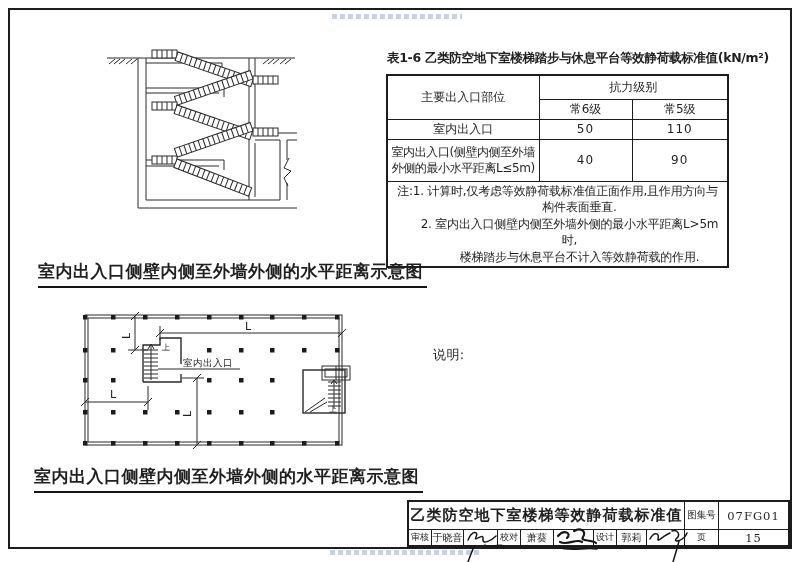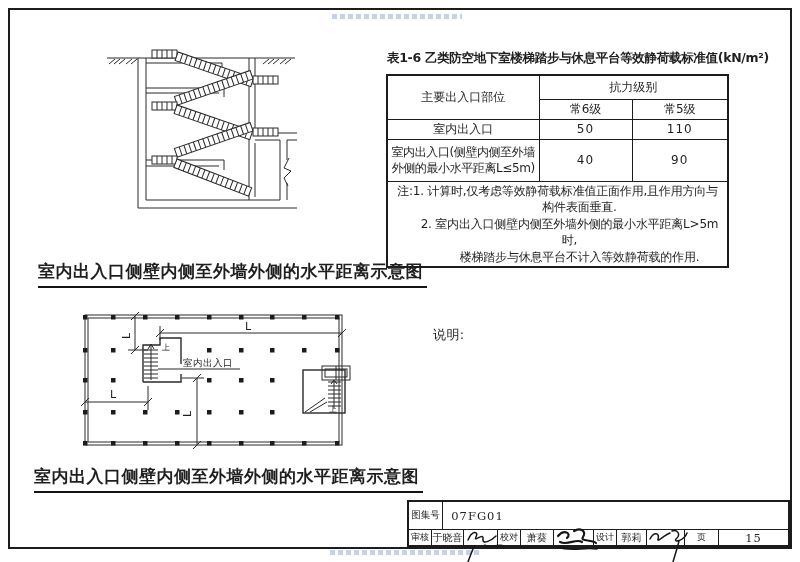--- a/index.html
+++ b/index.html
@@ -17,21 +17,21 @@
   
   .tbl-wrap{left:386px;top:50px;width:346px;}
   .tbl-title{font-weight:bold;font-size:12.5px;letter-spacing:-.3px;white-space:nowrap;margin:0 0 7px 1px;}
   table.ltable{border-collapse:collapse;border:2px solid #1c1c1c;table-layout:fixed;width:341px;}
   table.ltable td{border:1px solid #1c1c1c;font-size:12px;text-align:center;vertical-align:middle;padding:1px 2px;}
   td.lbl2{text-align:left;padding:2px 0 2px 8px;font-size:11.5px;line-height:16px;letter-spacing:-.4px;}
   td.val{font-size:13px;letter-spacing:1px;}
   td.notes-cell{text-align:left;font-size:11.5px;line-height:16.5px;padding:5px 6px 6px 8px;letter-spacing:-.2px;}
   .note-l2{padding-left:44px;} .note-l3{padding-left:24px;} .note-l4{padding-left:44px;}
   
-  .desc{left:433px;top:324px;width:340px;display:flex;font-size:13px;line-height:22.5px;letter-spacing:.4px;}
+  .desc{left:433px;top:344px;width:340px;display:flex;font-size:13px;line-height:22.5px;letter-spacing:.4px;}
   .desc-label{flex:0 0 40px;}
   
   .tb{left:407px;top:500px;width:383px;height:47px;border:2px solid #1c1c1c;background:#fff;
       display:flex;flex-direction:column;box-sizing:border-box;}
   .tb *{box-sizing:border-box;}
   .tb-row1{height:28px;border-bottom:1px solid #1c1c1c;display:flex;}
   .tb-row2{flex:1;display:flex;}
   .tb-cell{border-right:1px solid #1c1c1c;display:flex;align-items:center;justify-content:center;overflow:visible;}
   .tb-cell:last-child{border-right:none;}
   .tb-title{width:276px;font-weight:bold;font-size:15px;letter-spacing:1px;white-space:nowrap;}
@@ -252,20 +252,21 @@
   </tbody>
     </table>
 </div>
 
 <div class="abs desc">
   <div class="desc-label">说明:</div>
 </div>
 
 <div class="abs tb">
   <div class="tb-row1">
+    <div class="tb-cell tb-title">乙类防空地下室楼梯等效静荷载标准值</div>
     <div class="tb-cell tb-atlas-label">图集号</div>
     <div class="tb-cell tb-atlas-no">07FG01</div>
   </div>
   <div class="tb-row2">
     <div class="tb-cell lab" style="width:23px">审核</div>
     <div class="tb-cell nam" style="width:32px">于晓音</div>
     <div class="tb-cell sigcell" style="width:34px">
       <svg class="sig" width="44" height="34" viewBox="0 0 44 34">
         <path d="M6 16C10 6 17 7 14 13C11 19 22 8 21 15C20 21 29 17 34 12M23 21C29 25 36 19 42 22M12 22C10 28 8 32 6 38"></path>
       </svg>

